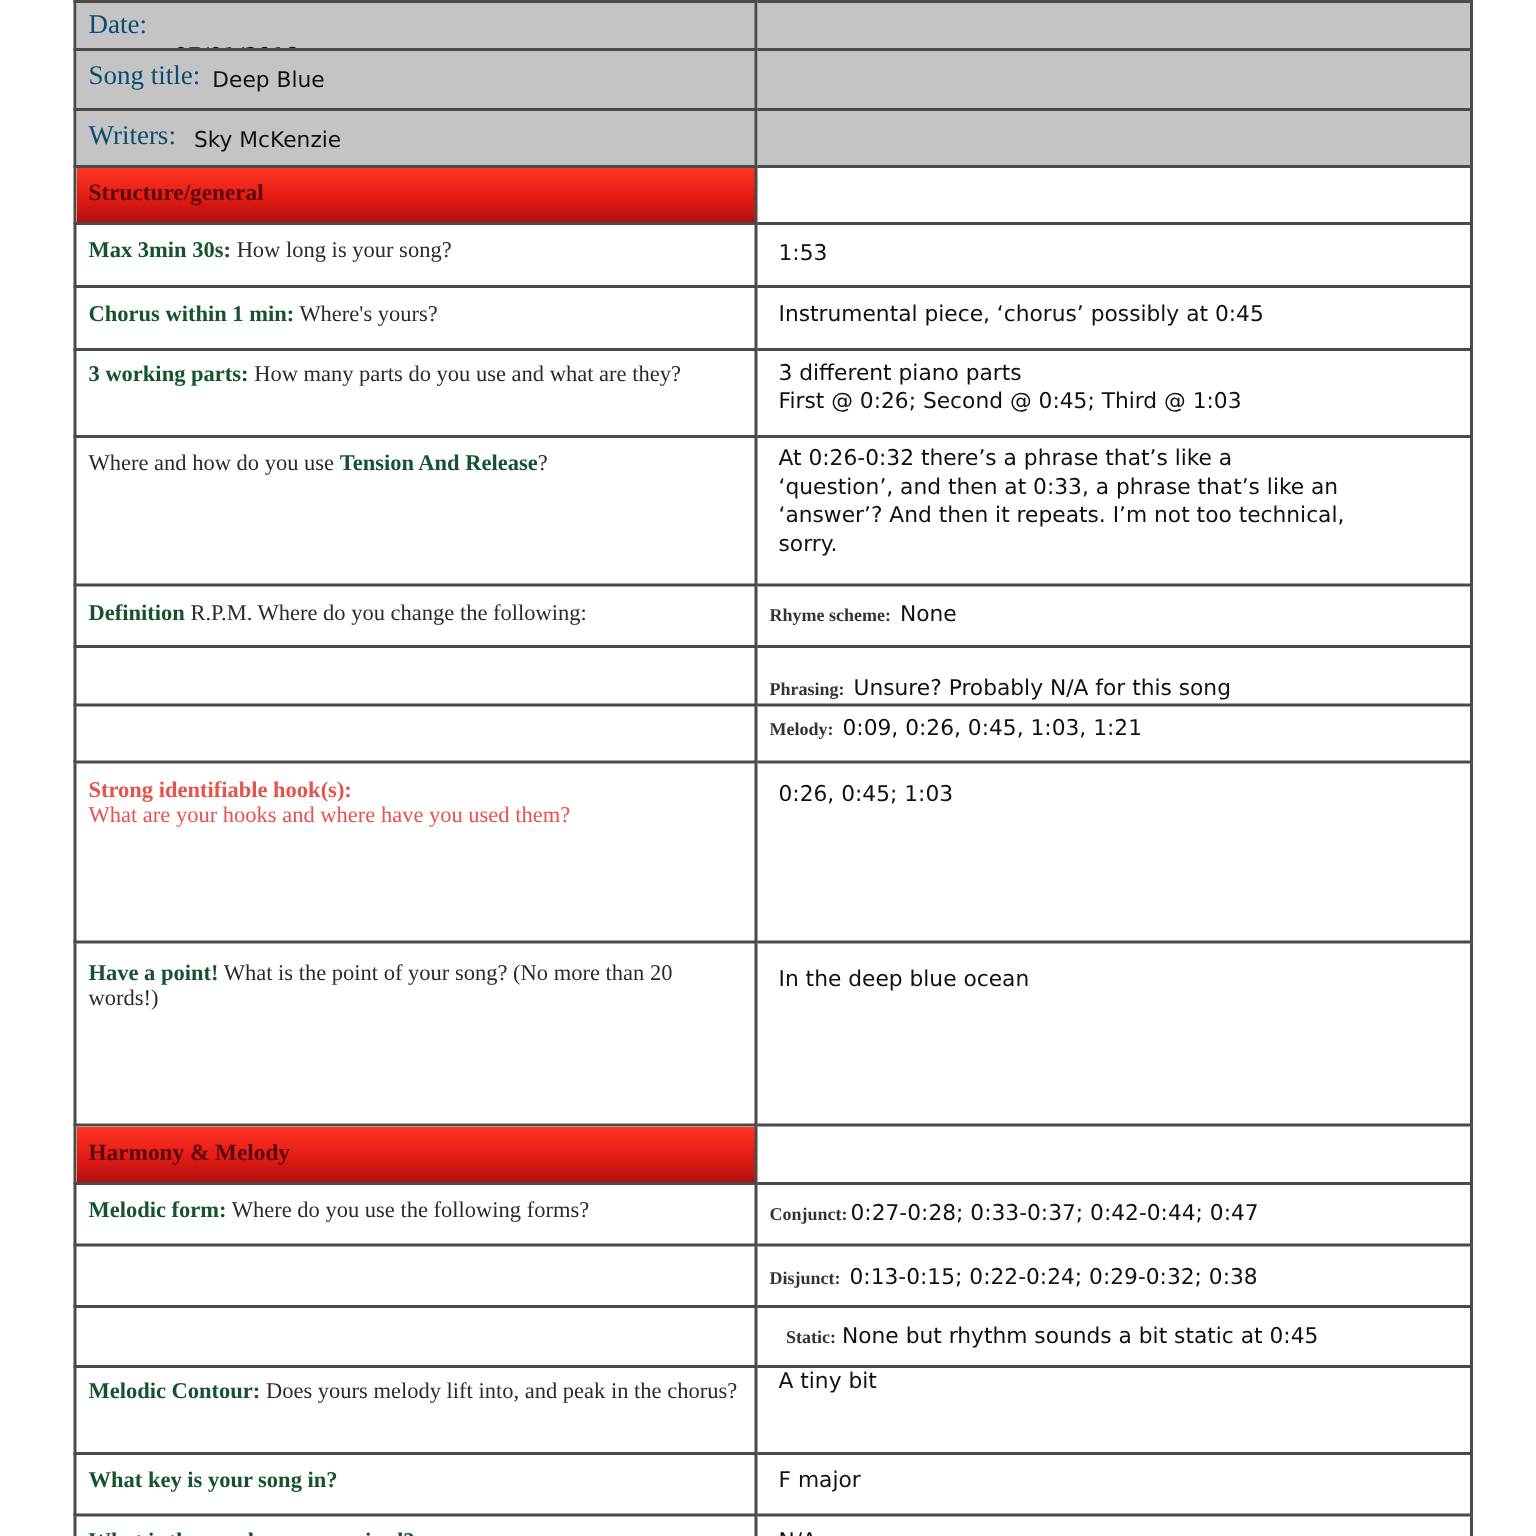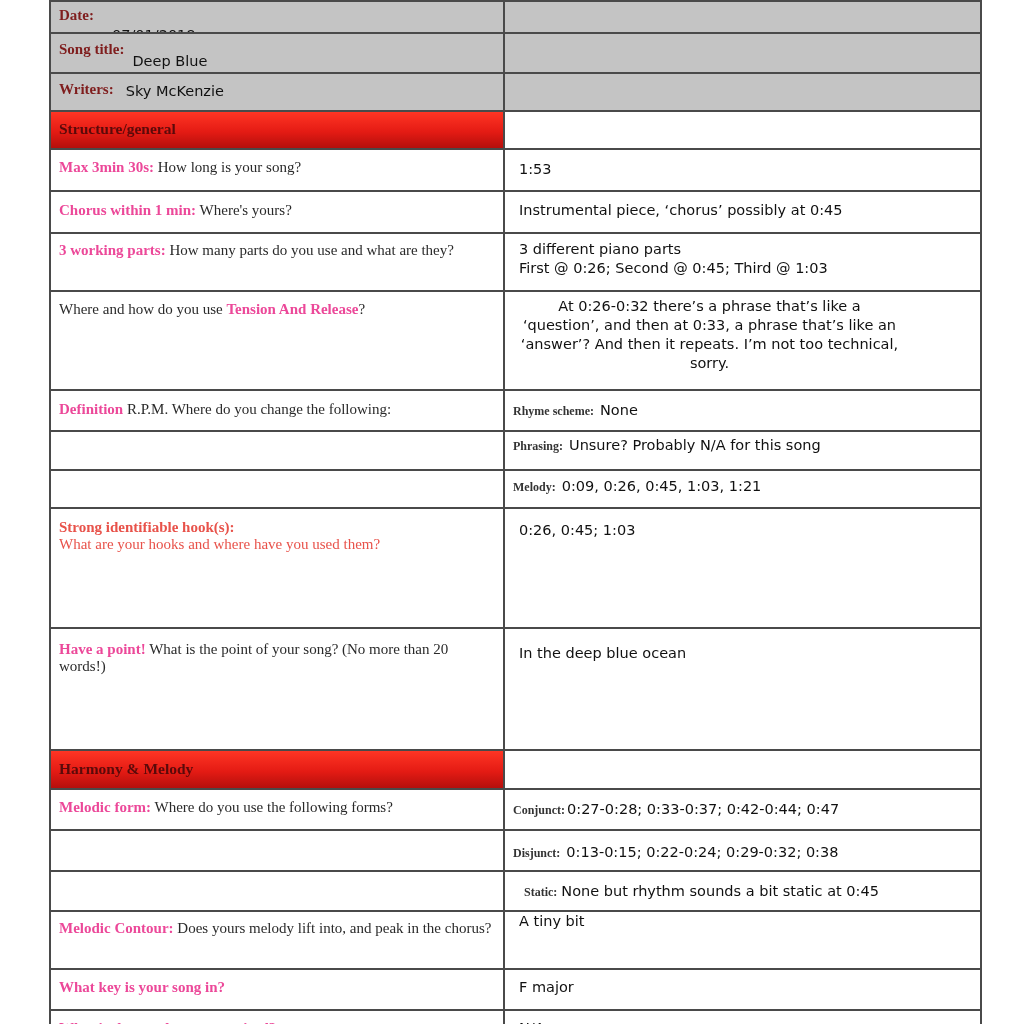--- a/index.html
+++ b/index.html
@@ -12,23 +12,23 @@
     padding:0;
     overflow:hidden;
   }
   td.left { width:444px; }
   td.right { width:475px; }
   .grey { background:#c4c4c4; }
   .red {
     background:linear-gradient(to bottom, #ff3524 0%, #e41b14 55%, #b50f0c 100%);
   }
   .serif { font-family:"Liberation Serif", "DejaVu Serif", serif; color:#2a2a2a; font-size:15px; line-height:17px; }
-  .serif b { color:#ec4899; }
+  .serif b { color:#14532d; }
   .sans { font-family:"DejaVu Sans", "Liberation Sans", sans-serif; color:#111; font-size:14.5px; line-height:19px; }
-  .hdrlbl { font-family:"Liberation Serif", serif; font-weight:bold; font-size:15px; color:#7f1d1d; }
+  .hdrlbl { font-family:"Liberation Serif", serif; font-weight:normal; font-size:18px; color:#0c4a6e; }
   .sec { font-family:"Liberation Serif", serif; font-weight:bold; font-size:15.5px; color:#5a0a0a; padding:9px 0 0 8px; }
   .qcell { padding:7px 0 0 8px; }
   .acell { padding:10px 0 0 14px; }
   .inline-lbl { font-family:"Liberation Serif", serif; font-weight:bold; font-size:12px; color:#333; margin-right:6px; }
   .hook { color:#e8524a; }
   .hook b { color:#e8524a; }
   .meta { padding:4px 0 0 8px; }
   .meta .val { font-family:"DejaVu Sans", sans-serif; font-size:14.5px; color:#111; margin-left:8px; }
   .sub { padding:9px 0 0 8px; }
 </style>
@@ -40,21 +40,21 @@
 
   <tbody>
         <tr>
     <td class="left grey meta" style="height:26px;">
       <span class="hdrlbl">Date:</span><span class="val" style="margin-left:18px;position:relative;top:20px;text-align:center;">07/01/2018</span>
     </td>
     <td class="right grey"></td>
   </tr>
   <tr>
     <td class="left grey meta" style="height:32px;padding-top:6px;">
-      <span class="hdrlbl">Song title:</span><span class="val" style="position:relative;top:12px;">Deep Blue</span>
+      <span class="hdrlbl">Song title:</span><span class="val" style="position:relative;top:2px;">Deep Blue</span>
     </td>
     <td class="right grey"></td>
   </tr>
   <tr>
     <td class="left grey meta" style="height:30px;padding-top:6px;">
       <span class="hdrlbl">Writers:</span><span class="val" style="margin-left:12px;position:relative;top:2px;">Sky McKenzie</span>
     </td>
     <td class="right grey"></td>
   </tr>
 
@@ -84,35 +84,35 @@
     <td class="right acell sans" style="padding-top:6px;">
       <div>3 different piano parts</div>
       <div>First @ 0:26; Second @ 0:45; Third @ 1:03</div>
     </td>
   </tr>
 
   <tr>
     <td class="left qcell serif" style="height:88px;padding-top:9px;">
       <span>Where and how do you use </span><b>Tension And Release</b><span>?</span>
     </td>
-    <td class="right acell sans" style="padding-top:5px;padding-right:80px;text-align:center;">At 0:26-0:32 there’s a phrase that’s like a ‘question’, and then at 0:33, a phrase that’s like an ‘answer’? And then it repeats. I’m not too technical, sorry.</td>
+    <td class="right acell sans" style="padding-top:5px;padding-right:80px;">At 0:26-0:32 there’s a phrase that’s like a ‘question’, and then at 0:33, a phrase that’s like an ‘answer’? And then it repeats. I’m not too technical, sorry.</td>
   </tr>
 
   <tr>
     <td class="left qcell serif" style="height:29px;padding-top:10px;">
       <b>Definition</b><span> R.P.M. Where do you change the following:</span>
     </td>
     <td class="right sub" style="padding-top:10px;">
       <span class="inline-lbl">Rhyme scheme:</span><span class="sans">None</span>
     </td>
   </tr>
 
   <tr>
     <td class="left" style="height:37px;"></td>
-    <td class="right sub" style="padding-top:4px;margin-left:40px;">
+    <td class="right sub" style="padding-top:18px;margin-left:40px;">
       <span class="inline-lbl">Phrasing:</span><span class="sans">Unsure? Probably N/A for this song</span>
     </td>
   </tr>
 
   <tr>
     <td class="left" style="height:36px;"></td>
     <td class="right sub" style="padding-top:6px;">
       <span class="inline-lbl">Melody:</span><span class="sans">0:09, 0:26, 0:45, 1:03, 1:21</span>
     </td>
   </tr>

